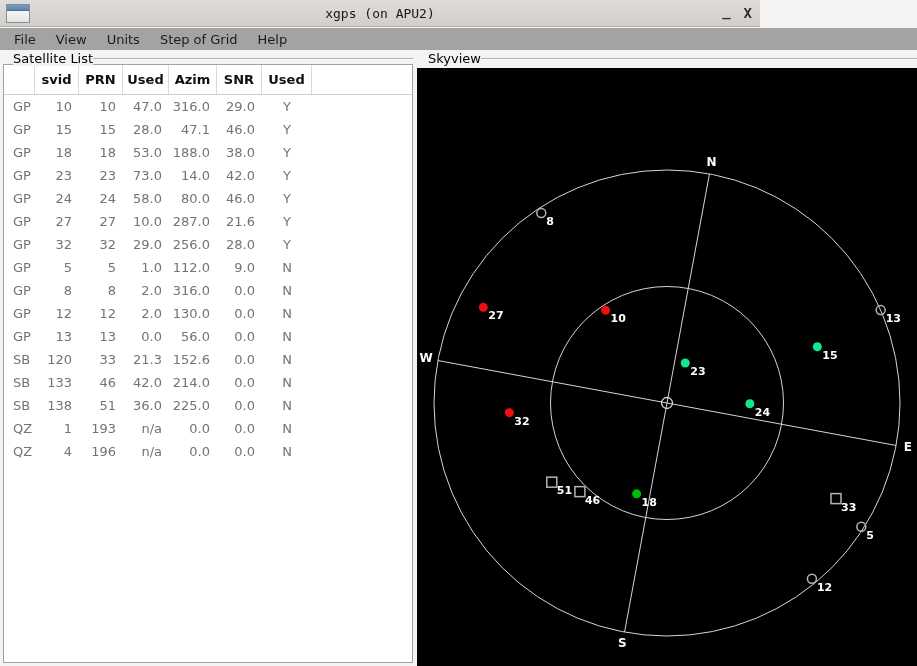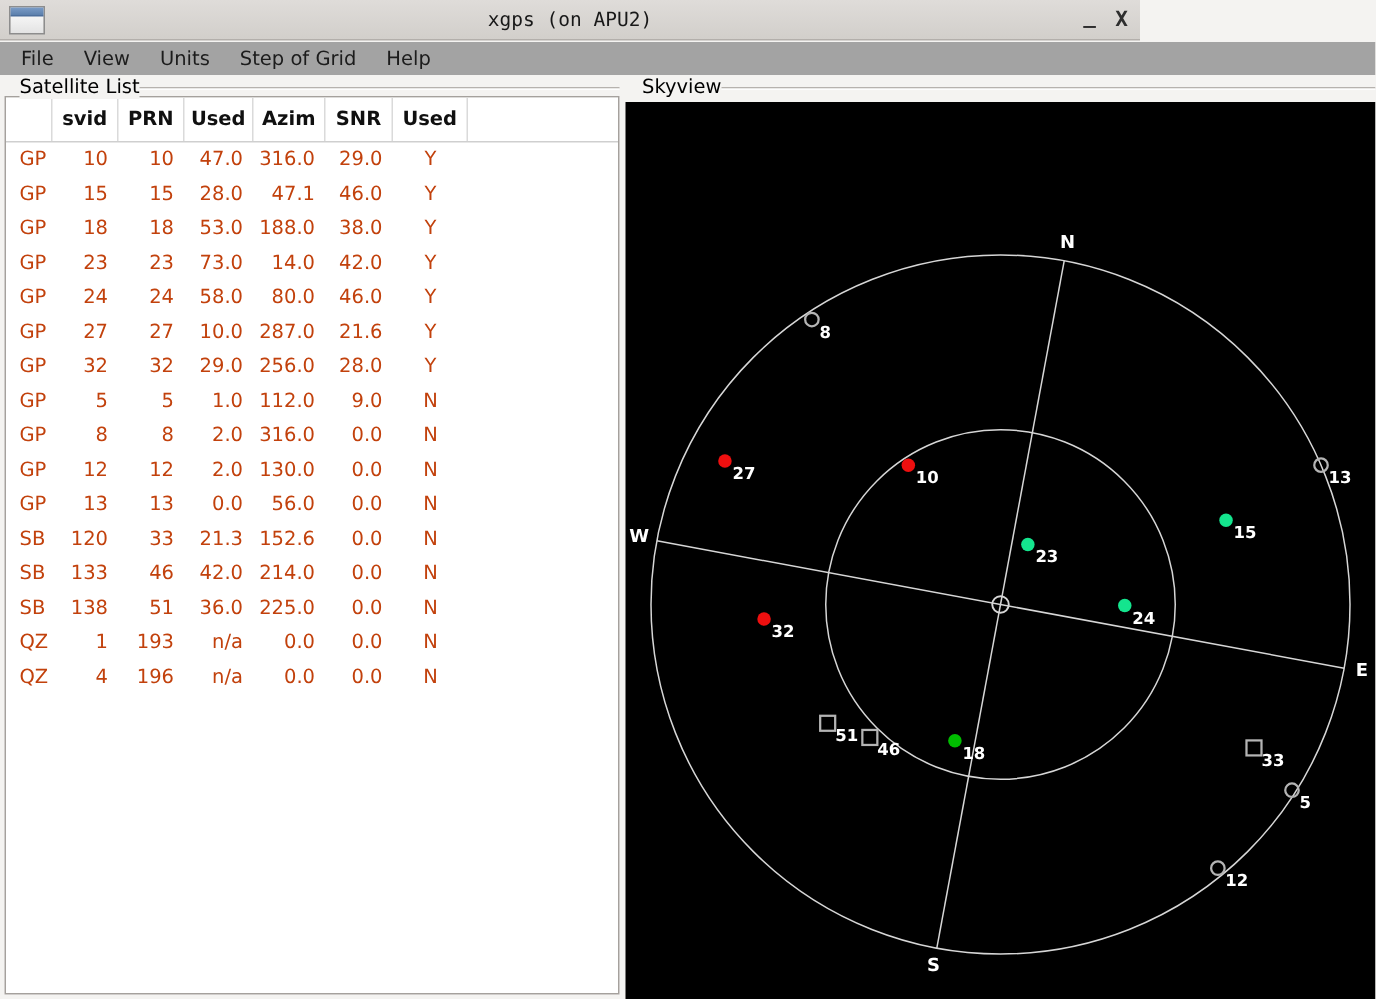--- a/index.html
+++ b/index.html
@@ -68,21 +68,21 @@
     grid-template-columns:31px 44px 44px 46px 48px 45px 50px 1fr;
     height:29px;border-bottom:1px solid #cfcfcf;
     font-weight:bold;font-size:13px;color:#101010;
     background:#ffffff;
   }
   .hcell{
     display:flex;align-items:center;justify-content:center;
     border-right:1px solid #dadada;height:100%;box-sizing:border-box;text-align:center;
   }
   .hcell.filler{border-right:none}
-  .tbody{font-size:13px;color:#c2410c}
+  .tbody{font-size:13px;color:#737373}
   .tr{
     display:grid;
     grid-template-columns:31px 44px 44px 46px 48px 45px 50px 1fr;
     height:23px;align-items:center;
   }
   .td.type{padding-left:9px}
   .td.num{text-align:right;padding-right:7px}
   .td.used{text-align:center}
   
   .skyview-panel{

